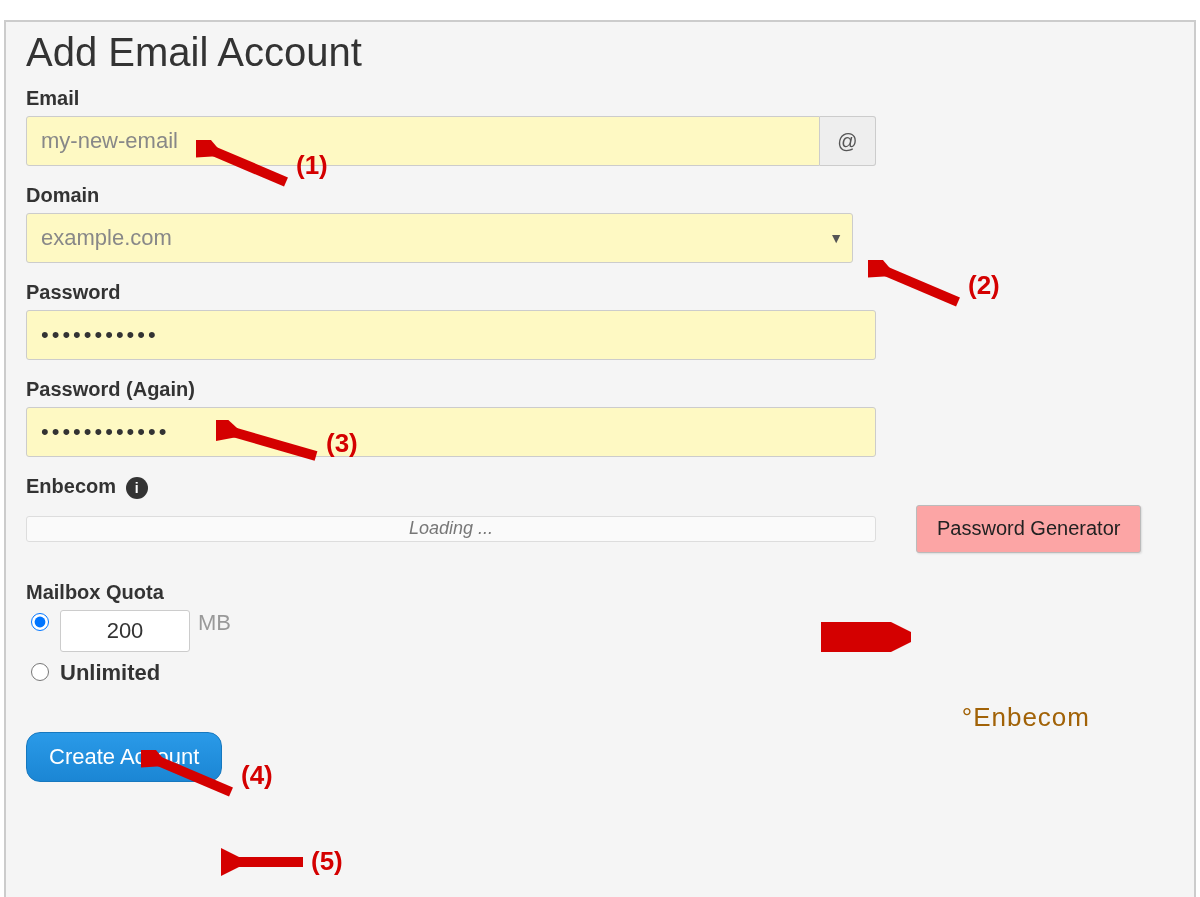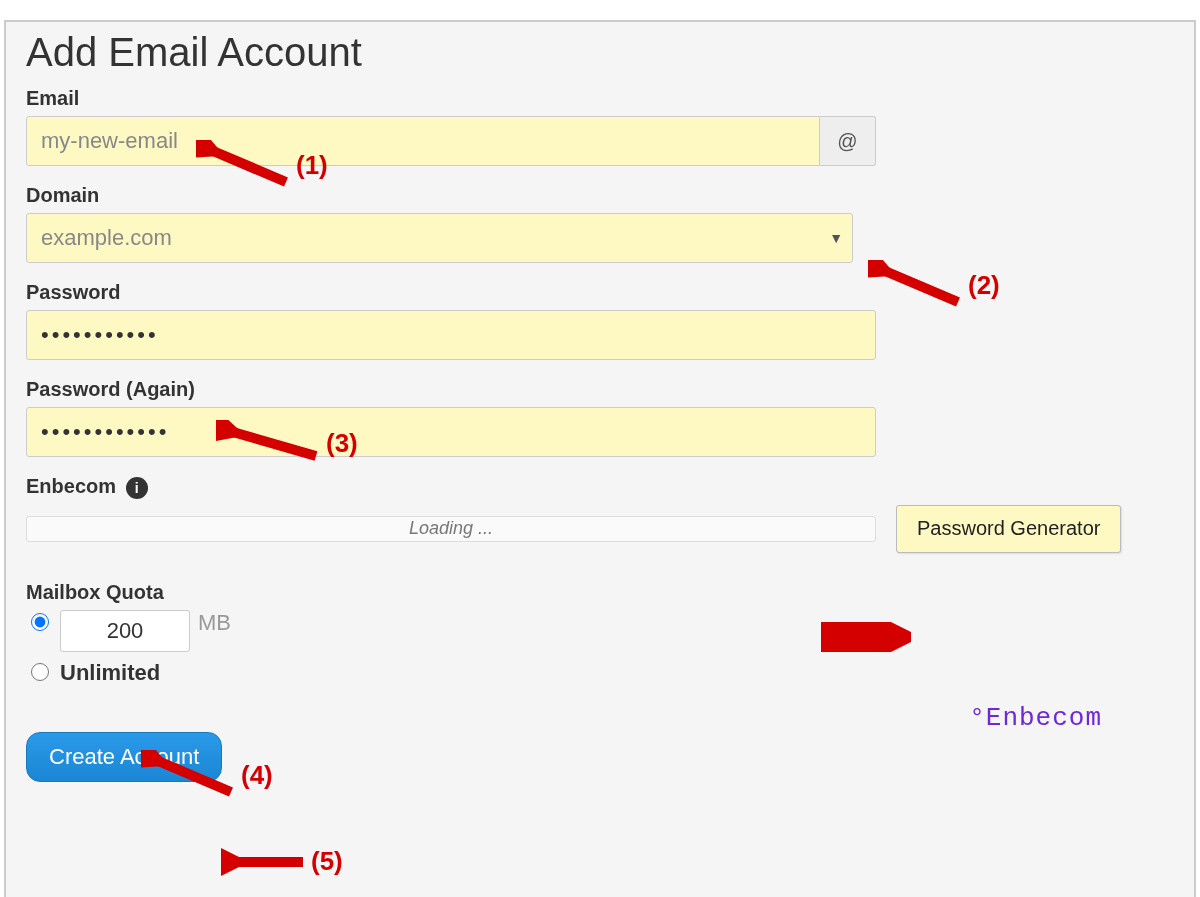--- a/index.html
+++ b/index.html
@@ -65,38 +65,38 @@
     position: absolute;
     right: 10px;
     top: 50%;
     transform: translateY(-50%);
     pointer-events: none;
     color: #555;
     font-size: 14px;
   }
   .pw-wrap { width: 850px; }
   .pw-input { letter-spacing: 3px; font-size: 22px; color: #333; }
-  .strength-row { display: flex; align-items: center; gap: 20px; }
+  .strength-row { display: flex; align-items: center; gap: 40px; }
   .strength-bar {
     width: 850px;
     height: 26px;
     background: #fafafa;
     border: 1px solid #ddd;
     border-radius: 3px;
     display: flex;
     align-items: center;
     justify-content: center;
     font-style: italic;
     color: #777;
     font-size: 18px;
   }
   .btn-secondary {
     height: 48px;
     padding: 0 20px;
-    background: #fef9c3;
+    background: #fca5a5;
     border: 1px solid #bbb;
     border-radius: 3px;
     color: #222;
     font-size: 20px;
     cursor: pointer;
     box-shadow: 1px 1px 2px rgba(0,0,0,.1);
   }
   .info-circle {
     display: inline-flex;
     align-items: center;
@@ -131,25 +131,25 @@
     color: #fff;
     height: 50px;
     padding: 0 22px;
     font-size: 22px;
     border-radius: 14px;
     cursor: pointer;
     margin-top: 28px;
   }
   .watermark {
     position: absolute;
-    right: 92px;
+    right: 104px;
     bottom: 170px;
-    color: #6d28d9;
+    color: #a16207;
     font-size: 26px;
-    font-family: Liberation Mono, monospace;
+    font-family: Liberation Sans, sans-serif;
     letter-spacing: 1px;
   }
   
   .arrow-box {
     position: absolute;
     display: flex;
     align-items: center;
     pointer-events: none;
   }
   .arrow-num {

